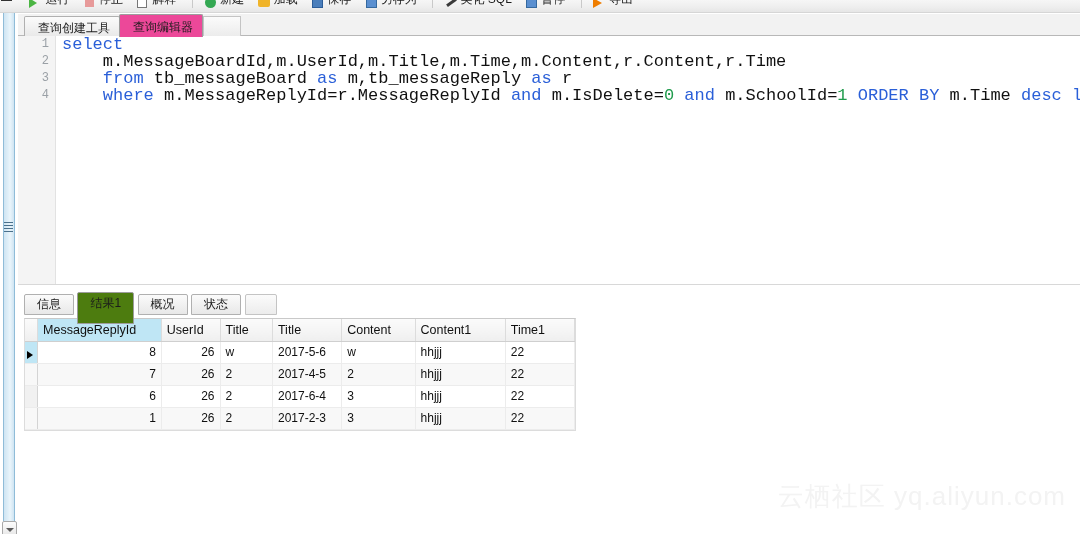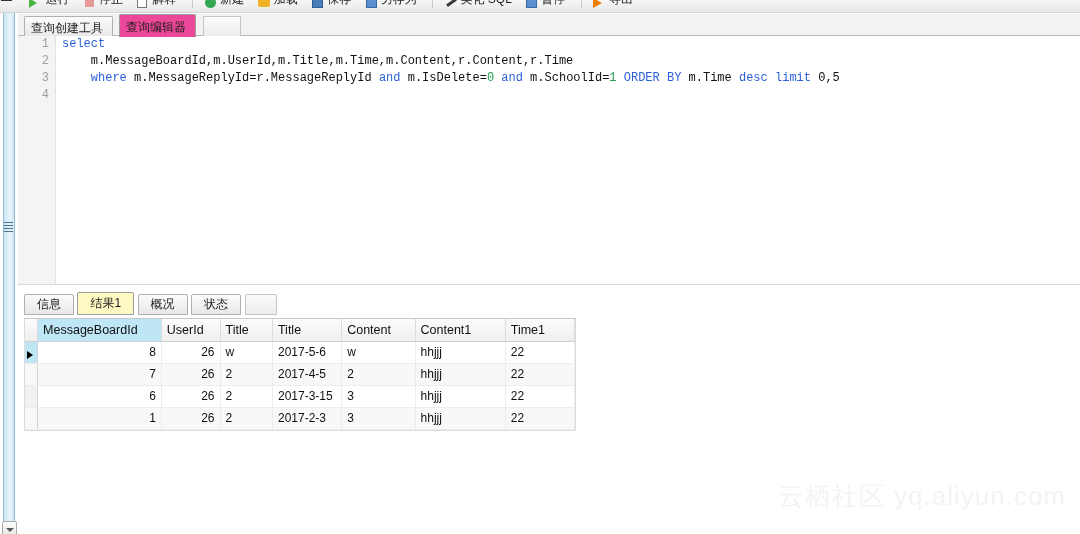--- a/index.html
+++ b/index.html
@@ -122,21 +122,21 @@
   
   .tabstrip {
     position: absolute; left: 18px; top: 14px;
     width: 1062px; height: 22px;
     border-bottom: 1px solid #b8b8b8;
     background: #f2f2f2;
   }
   .etab {
     position: absolute; top: 2px;
     height: 20px;
-    padding: 2px 9px 0 6px;
+    padding: 2px 9px 0 13px;
     font-size: 12px;
     color: #1b1b1b;
     line-height: 18px;
     border: 1px solid #b0b0b0;
     border-bottom: none;
     border-radius: 2px 2px 0 0;
     background: linear-gradient(to bottom,#fbfbfb,#e9e9e9);
   }
   .etab.active {
     top: 0; height: 23px; line-height: 20px;
@@ -168,21 +168,21 @@
     height: 17px; line-height: 17px;
     text-align: right; padding-right: 6px;
     font-family: "Liberation Mono", monospace;
     font-size: 12px; color: #9aa0a6;
   }
   .code {
     position: absolute; left: 38px; top: 0;
     width: 1024px; height: 248px;
     padding: 0 0 0 6px;
     font-family: "Liberation Mono", monospace;
-    font-size: 12px;
+    font-size: 17px;
   }
   .code-line { height: 17px; line-height: 17px; white-space: pre; }
   .kw  { color: #2a5fd8; }
   .num { color: #1f9b4c; }
   .id  { color: #101010; }
 
   
   .results {
     position: absolute; left: 18px; top: 284px;
     width: 1062px; height: 224px;
@@ -200,23 +200,23 @@
     margin-right: -1px;
     font-size: 12px; color: #1b1b1b;
     border: 1px solid #b0b0b0;
     border-bottom: 1px solid #b0b0b0;
     background: linear-gradient(to bottom,#fbfbfb,#e8e8e8);
     border-radius: 2px 2px 0 0;
     vertical-align: top;
     position: relative;
   }
   .rtab.active {
-    background: #fef9c3;
+    background: #4d7c0f;
     border-color: #9d9d9d;
-    height: 23px; line-height: 21px;
+    height: 32px; line-height: 21px;
     top: -2px;
     z-index: 3;
     text-align: right;
   }
   .rtab-stub {
     display: inline-block; vertical-align: top;
     width: 32px; height: 21px;
     border: 1px solid #c4c4c4;
     background: linear-gradient(to bottom,#fbfbfb,#ececec);
     border-radius: 2px 2px 0 0;
@@ -404,20 +404,21 @@
   <div class="editor">
     <div class="gutter">
       <div class="gutter-line">1</div>
       <div class="gutter-line">2</div>
       <div class="gutter-line">3</div>
       <div class="gutter-line">4</div>
     </div>
     <div class="code" id="code-area">
         <div class="code-line"><span class="kw">select</span></div>
         <div class="code-line"><span class="id">    m.MessageBoardId,m.UserId,m.Title,m.Time,m.Content,r.Content,r.Time</span></div>
+        <div class="code-line"><span class="id">    </span><span class="kw">from</span><span class="id"> tb_messageBoard </span><span class="kw">as</span><span class="id"> m,tb_messageReply </span><span class="kw">as</span><span class="id"> r</span></div>
         <div class="code-line"><span class="id">    </span><span class="kw">where</span><span class="id"> m.MessageReplyId=r.MessageReplyId </span><span class="kw">and</span><span class="id"> m.IsDelete=</span><span class="num">0</span><span class="id"> </span><span class="kw">and</span><span class="id"> m.SchoolId=</span><span class="num">1</span><span class="id"> </span><span class="kw">ORDER BY</span><span class="id"> m.Time </span><span class="kw">desc limit</span><span class="id"> 0,5</span></div>
       </div>
   </div>
 
   <div class="results">
 
     <div class="rtabs">
       <div class="rtab">
         <span>信息</span>
       </div>
@@ -431,21 +432,21 @@
         <span>状态</span>
       </div>
       <div class="rtab-stub"></div>
     </div>
 
     <div class="grid">
       <table>
         <thead>
           <tr>
             <th class="rowhdr"></th>
-            <th class="cw-mb sel">MessageBoardId</th>
+            <th class="cw-mb sel">MessageReplyId</th>
             <th class="cw-uid">UserId</th>
             <th class="cw-title">Title</th>
             <th class="cw-time">Title</th>
             <th class="cw-content">Content</th>
             <th class="cw-content1">Content1</th>
             <th class="cw-time1">Time1</th>
           </tr>
         </thead>
         <tbody id="grid-body">
             <tr class="current">
@@ -468,21 +469,21 @@
               <td class="cw-time">2017-4-5</td>
               <td class="cw-content">2</td>
               <td class="cw-content1">hhjjj</td>
               <td class="cw-time1">22</td>
             </tr>
             <tr>
               <td class="rowhdr"></td>
               <td class="cw-mb num">6</td>
               <td class="cw-uid num">26</td>
               <td class="cw-title">2</td>
-              <td class="cw-time">2017-3-15</td>
+              <td class="cw-time">2017-6-4</td>
               <td class="cw-content">3</td>
               <td class="cw-content1">hhjjj</td>
               <td class="cw-time1">22</td>
             </tr>
             <tr class="alt">
               <td class="rowhdr"></td>
               <td class="cw-mb num">1</td>
               <td class="cw-uid num">26</td>
               <td class="cw-title">2</td>
               <td class="cw-time">2017-2-3</td>

